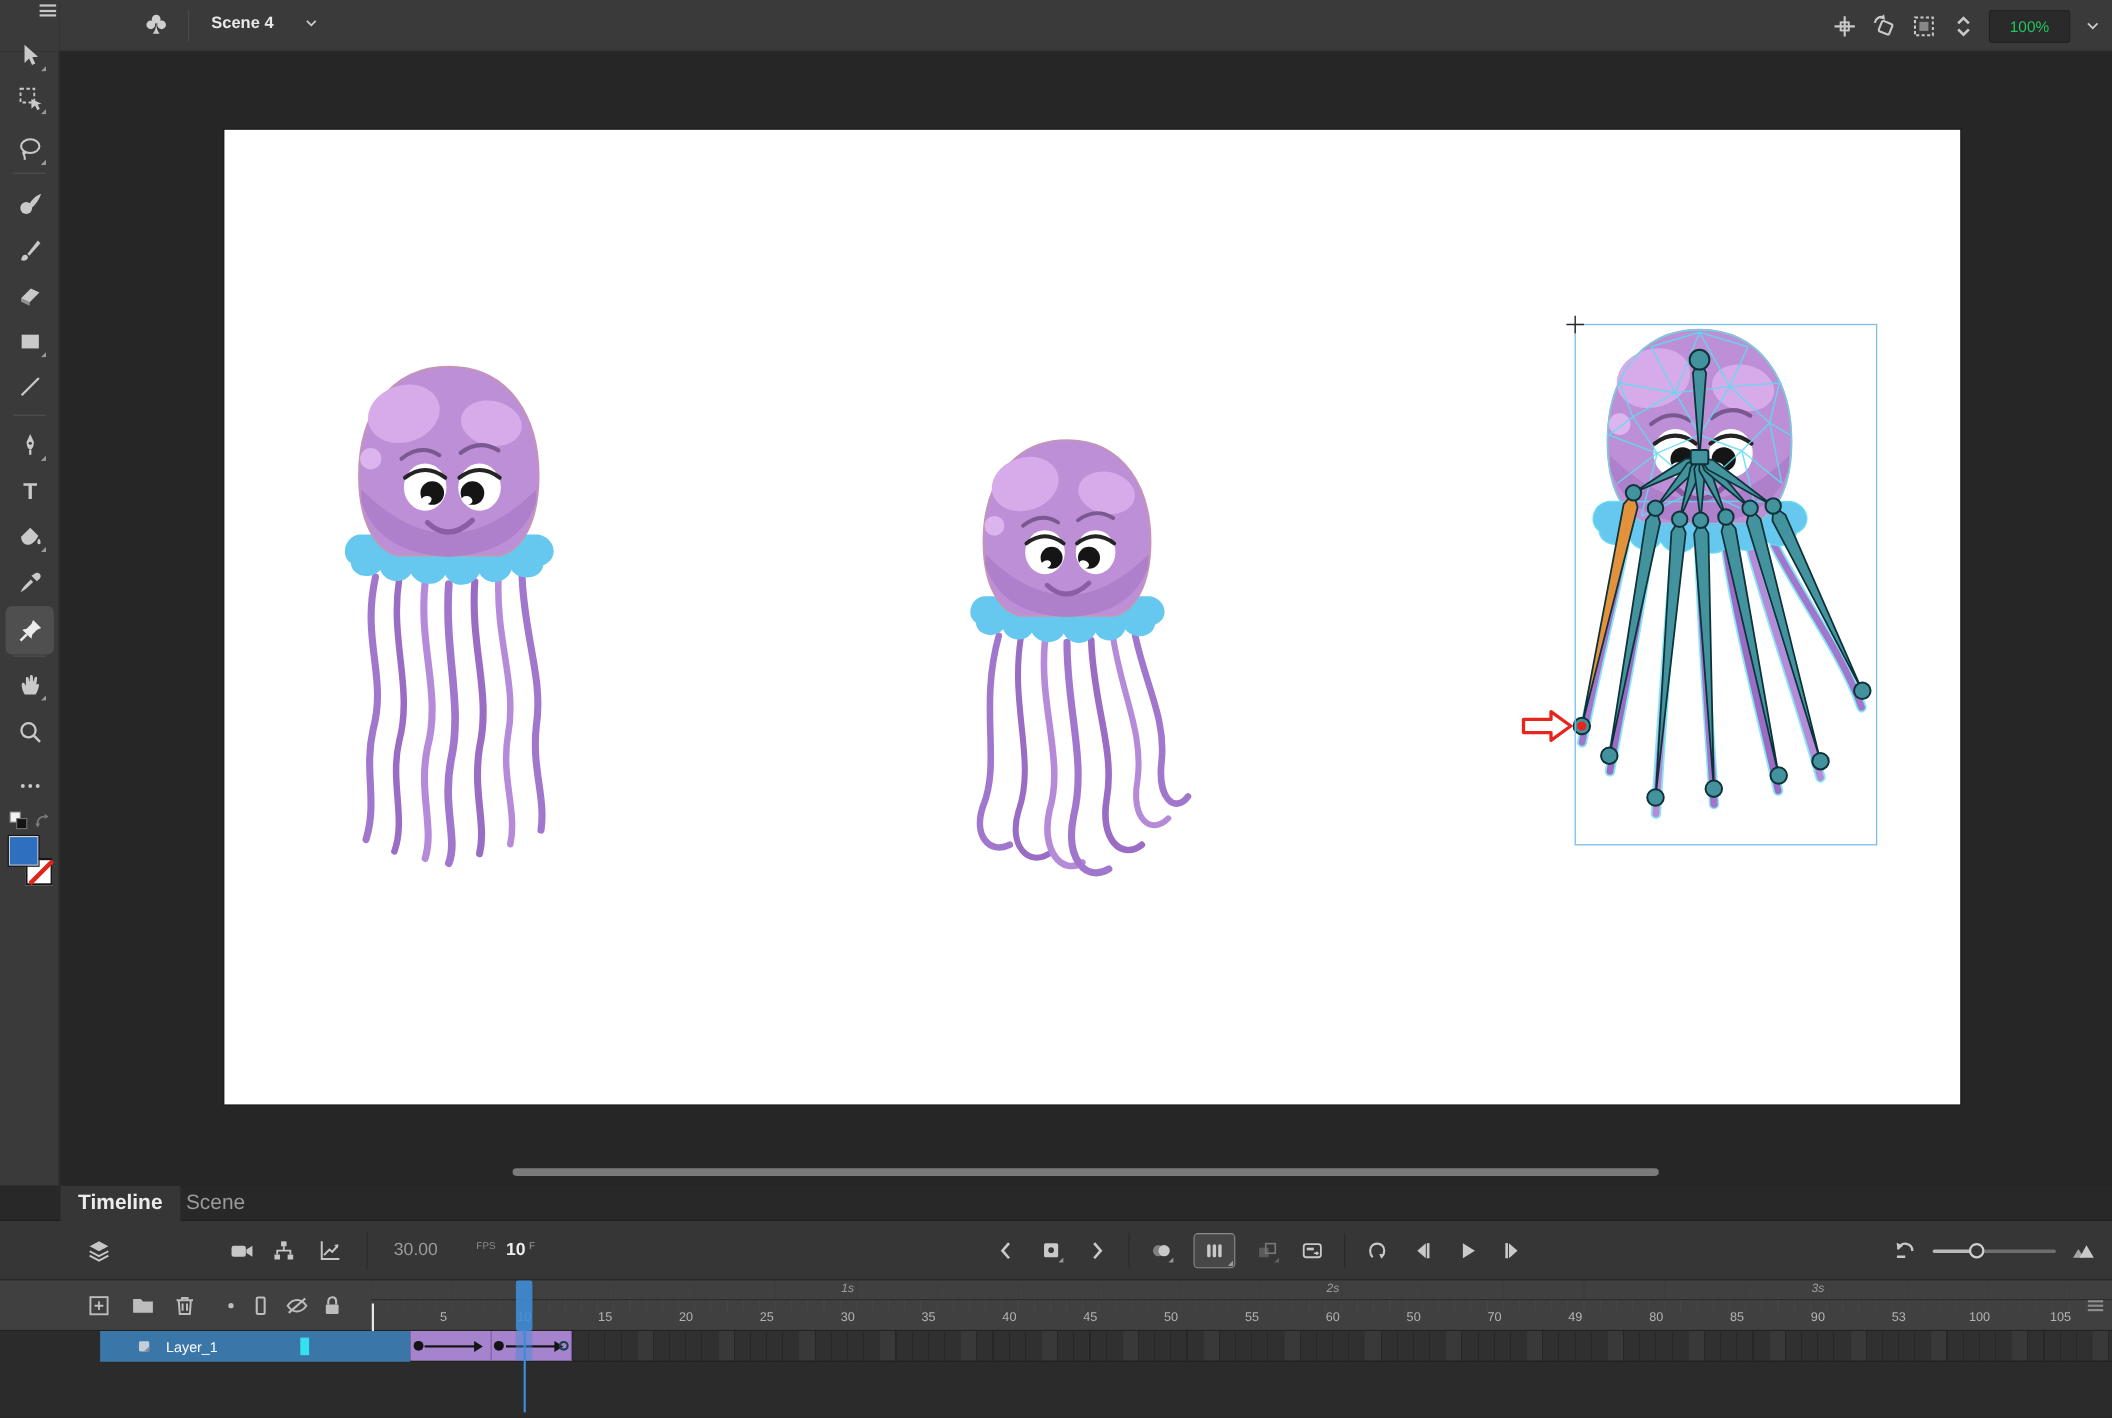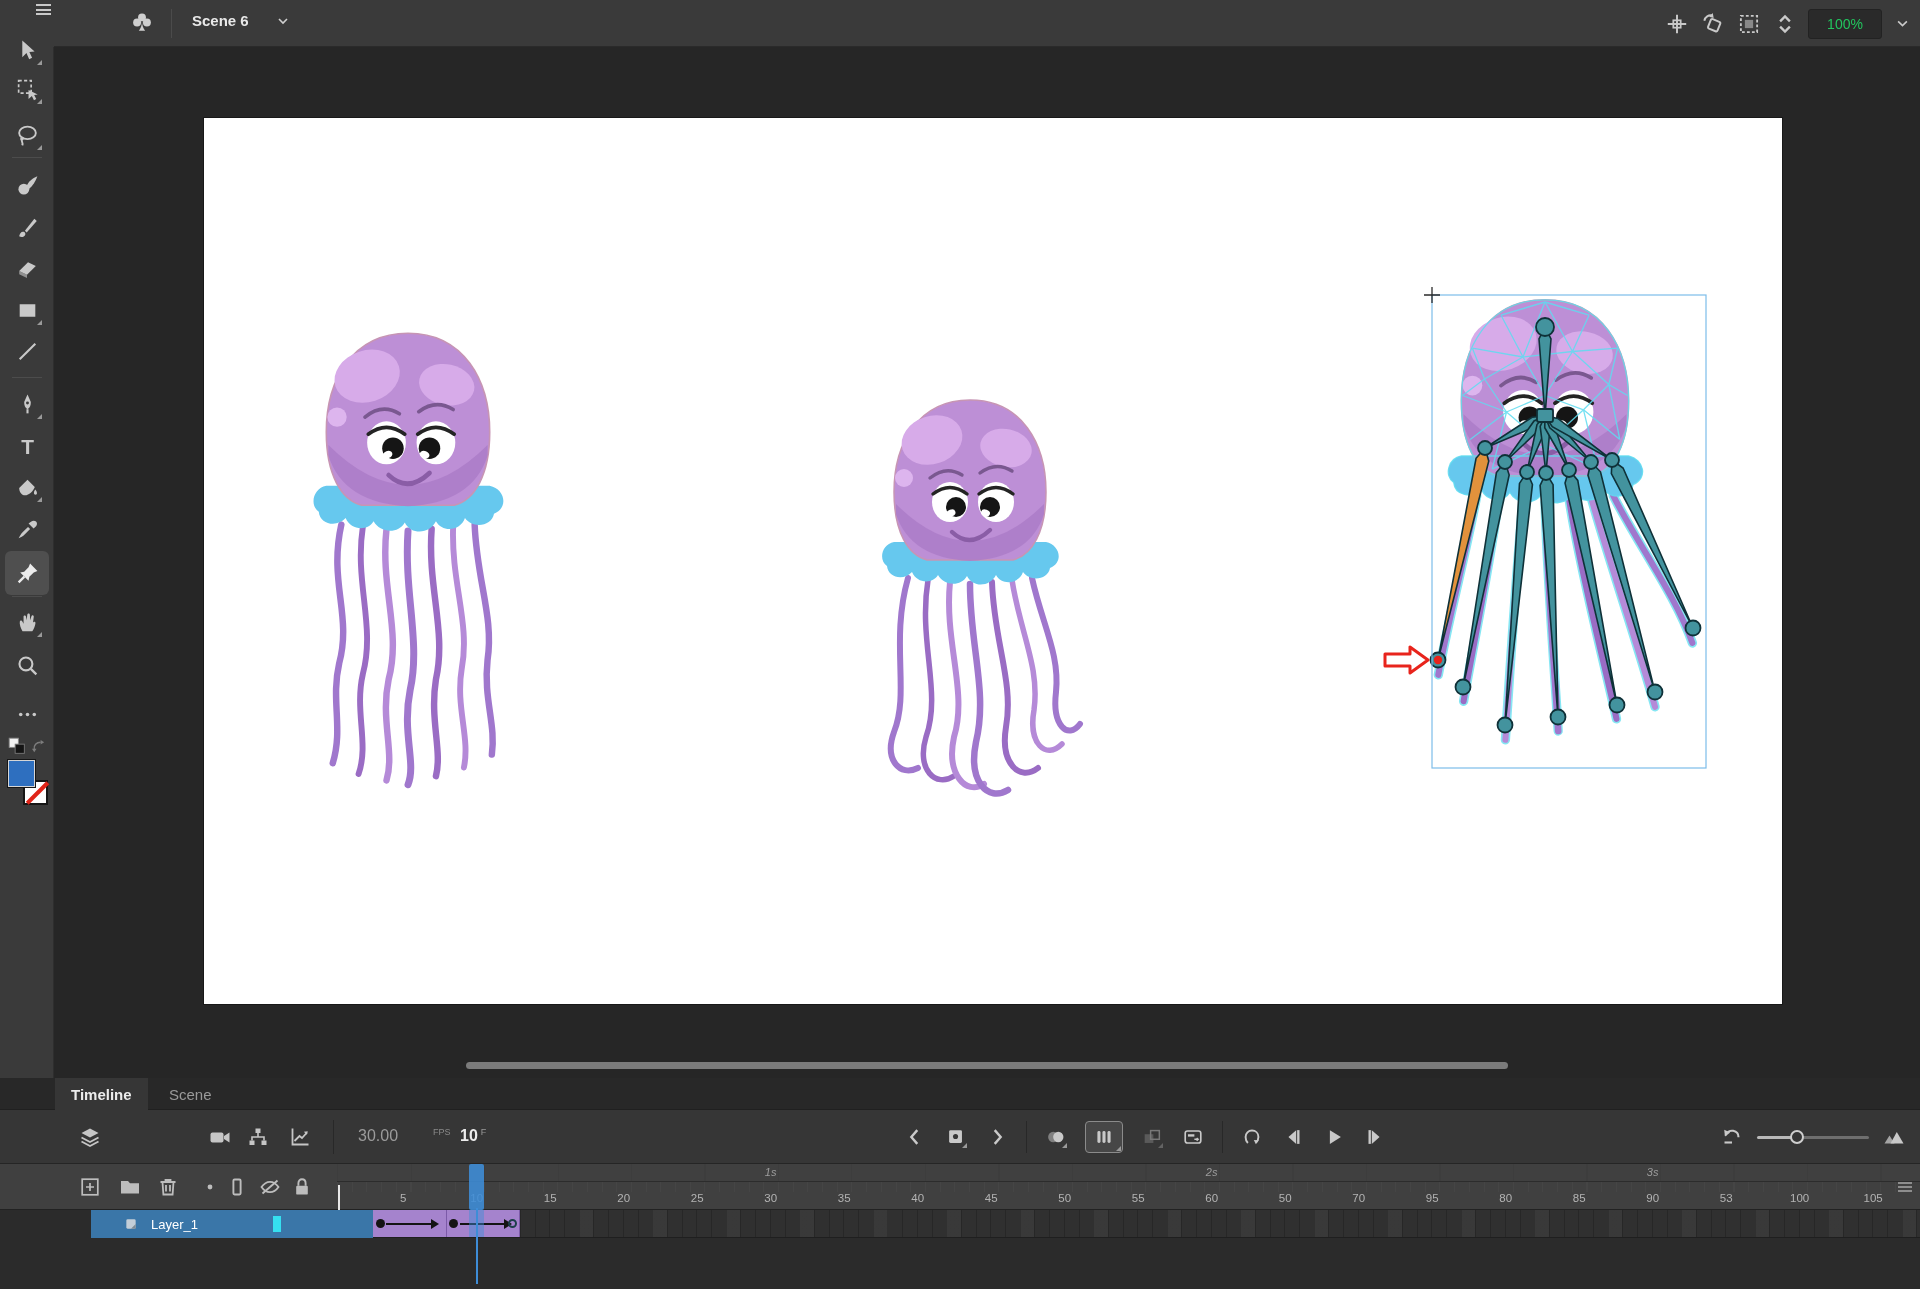--- a/index.html
+++ b/index.html
@@ -36,21 +36,21 @@
   .nonesw i { position:absolute; left:-2px; top:9px; width:29px; height:4px; background:#e02418; transform:rotate(-45deg); }
 
   
   .stagewrap { position:absolute; left:54px; top:47px; right:0; height:1031px; }
   .stage { position:absolute; left:150px; top:71px; width:1578px; height:886px; background:#fff; box-shadow:0 0 0 1px rgba(0,0,0,.35); }
   .hscroll { position:absolute; left:412px; top:1015px; width:1042px; height:7px; background:#7b7b7b; border-radius:4px; }
 
   
   .timeline { position:absolute; left:0; top:1078px; width:1920px; height:211px; background:#2b2b2b; }
   .tl-tabs { position:absolute; left:0; top:0; width:100%; height:32px; background:#282828; border-bottom:1px solid #202020; }
-  .tab { position:absolute; top:0; height:32px; padding:0 16px; display:flex; align-items:center; font-size:15px; }
+  .tab { position:absolute; top:0; height:32px; padding:0 16px; display:flex; align-items:center; font-size:19px; }
   .tab.active { background:#363636; color:#ececec; font-weight:700; }
   .tab.inactive { color:#9a9a9a; }
   .tl-toolbar { position:absolute; left:0; top:32px; width:100%; height:54px; background:#363636; border-bottom:1px solid #252525; }
   .tl-toolbar .btn { position:absolute; top:15px; width:24px; height:24px; color:#c6c6c6; display:flex; align-items:center; justify-content:center; }
   .tl-toolbar .btn svg { width:22px; height:22px; }
   .vdiv { position:absolute; top:10px; width:1px; height:34px; background:#282828; }
   .fpswrap { position:absolute; left:358px; top:17px; color:#9b9b9b; font-size:16px; }
   .fpswrap sup { font-size:9px; margin-left:3px; color:#8a8a8a;padding-left:32px; }
   .framewrap { position:absolute; left:460px; top:17px; color:#ececec; font-size:16px; font-weight:700; }
   .framewrap sup { font-size:9px; margin-left:3px; color:#9a9a9a; font-weight:400; }
@@ -118,21 +118,21 @@
     <span class="appicon">
         <svg class="ic" viewBox="0 0 24 24">
           <circle cx="12" cy="7.2" r="3.4" fill="currentColor"></circle>
           <circle cx="7.8" cy="11.6" r="3.4" fill="currentColor"></circle>
           <circle cx="16.2" cy="11.6" r="3.4" fill="currentColor"></circle>
           <path d="M12,10 C12,14 11,16.5 9.3,18.6 H14.7 C13,16.5 12,14 12,10 Z" fill="currentColor"></path>
         </svg>
       </span>
     <span class="topsep"></span>
     <div class="scene-btn">
-      <span>Scene 6</span>
+      <span>Scene 4</span>
       <span class="chev">
           <svg class="ic" viewBox="0 0 24 24">
             <path d="M6,9 L12,15 L18,9" fill="none" stroke="currentColor" stroke-width="2.4"></path>
           </svg>
         </span>
     </div>
     <div class="top-right">
       <span class="tbtn">
           <svg class="ic" viewBox="0 0 24 24">
             <path d="M12,3.5 V20.5 M3.5,12 H20.5" stroke="currentColor" stroke-width="1.8" fill="none"></path>
@@ -561,21 +561,21 @@
               <span class="rnum" style="left: 360.15px;">25</span>
               <span class="rnum" style="left: 433.65px;">30</span>
               <span class="rnum" style="left: 507.15px;">35</span>
               <span class="rnum" style="left: 580.65px;">40</span>
               <span class="rnum" style="left: 654.15px;">45</span>
               <span class="rnum" style="left: 727.65px;">50</span>
               <span class="rnum" style="left: 801.15px;">55</span>
               <span class="rnum" style="left: 874.65px;">60</span>
               <span class="rnum" style="left: 948.15px;">50</span>
               <span class="rnum" style="left: 1021.65px;">70</span>
-              <span class="rnum" style="left: 1095.15px;">95</span>
+              <span class="rnum" style="left: 1095.15px;">49</span>
               <span class="rnum" style="left: 1168.65px;">80</span>
               <span class="rnum" style="left: 1242.15px;">85</span>
               <span class="rnum" style="left: 1315.65px;">90</span>
               <span class="rnum" style="left: 1389.15px;">53</span>
               <span class="rnum" style="left: 1462.65px;">100</span>
               <span class="rnum" style="left: 1536.15px;">105</span>
             </div>
           <span class="startmark"></span>
         </div>
       </div>

